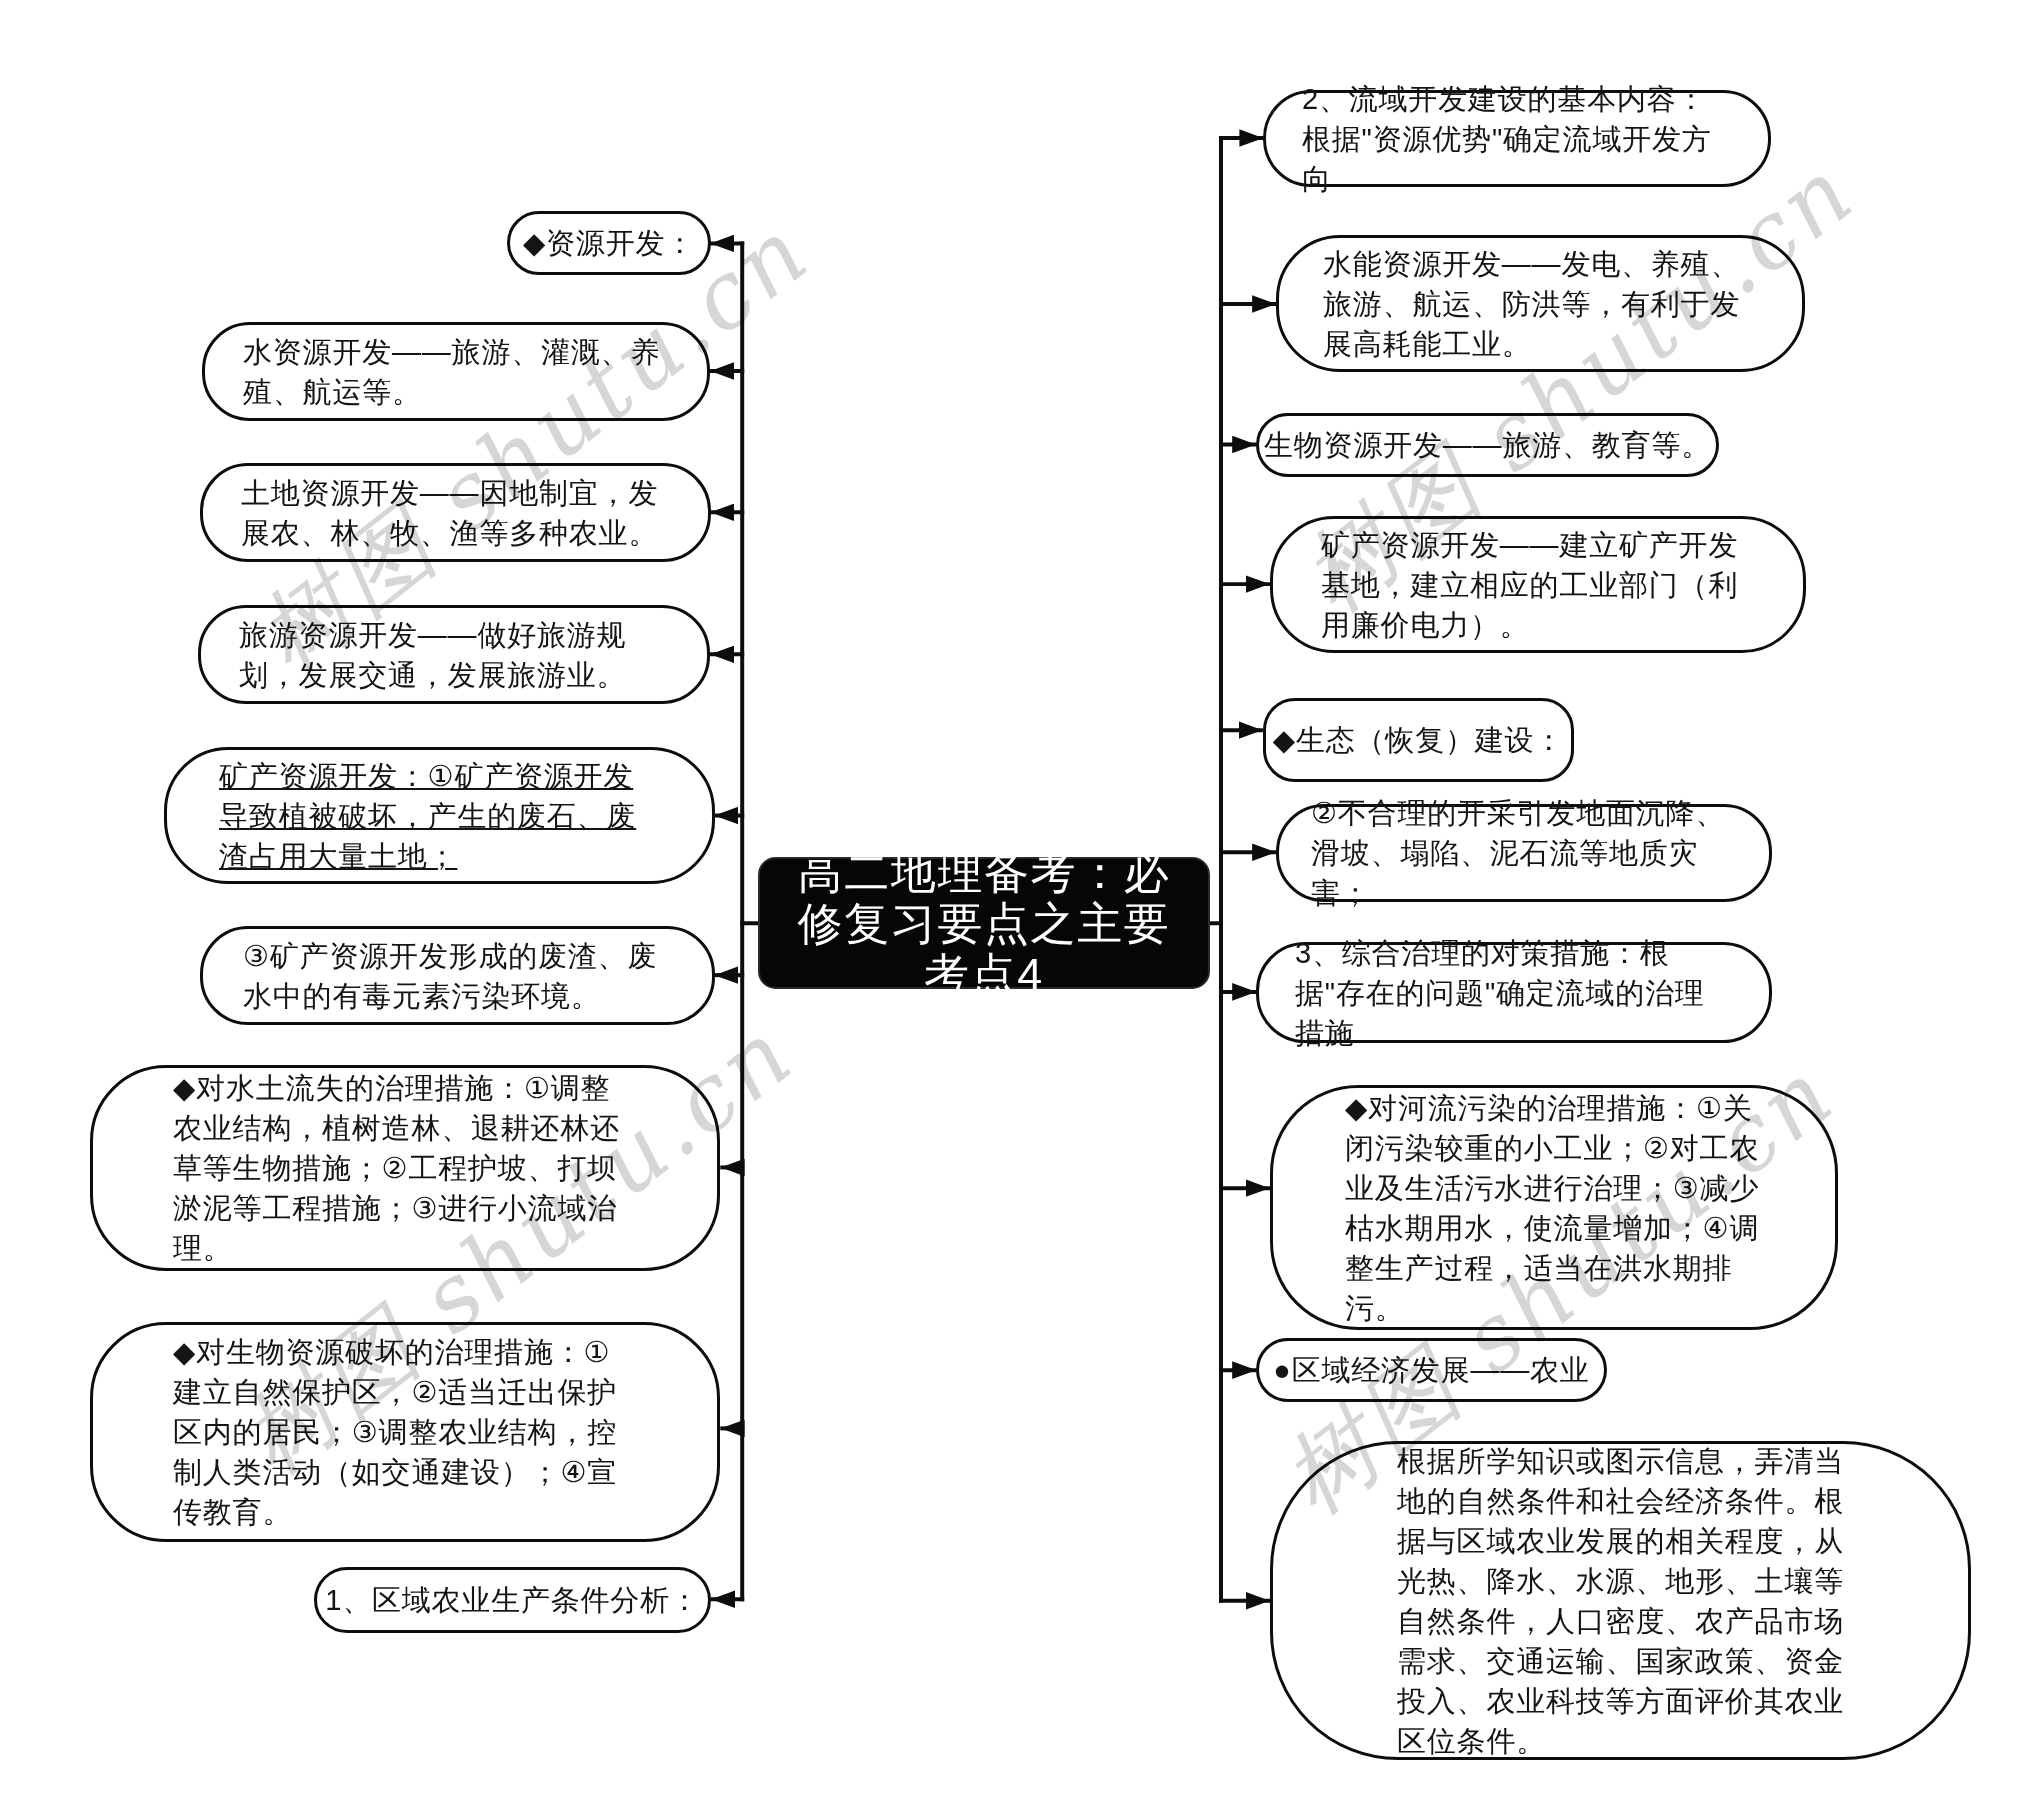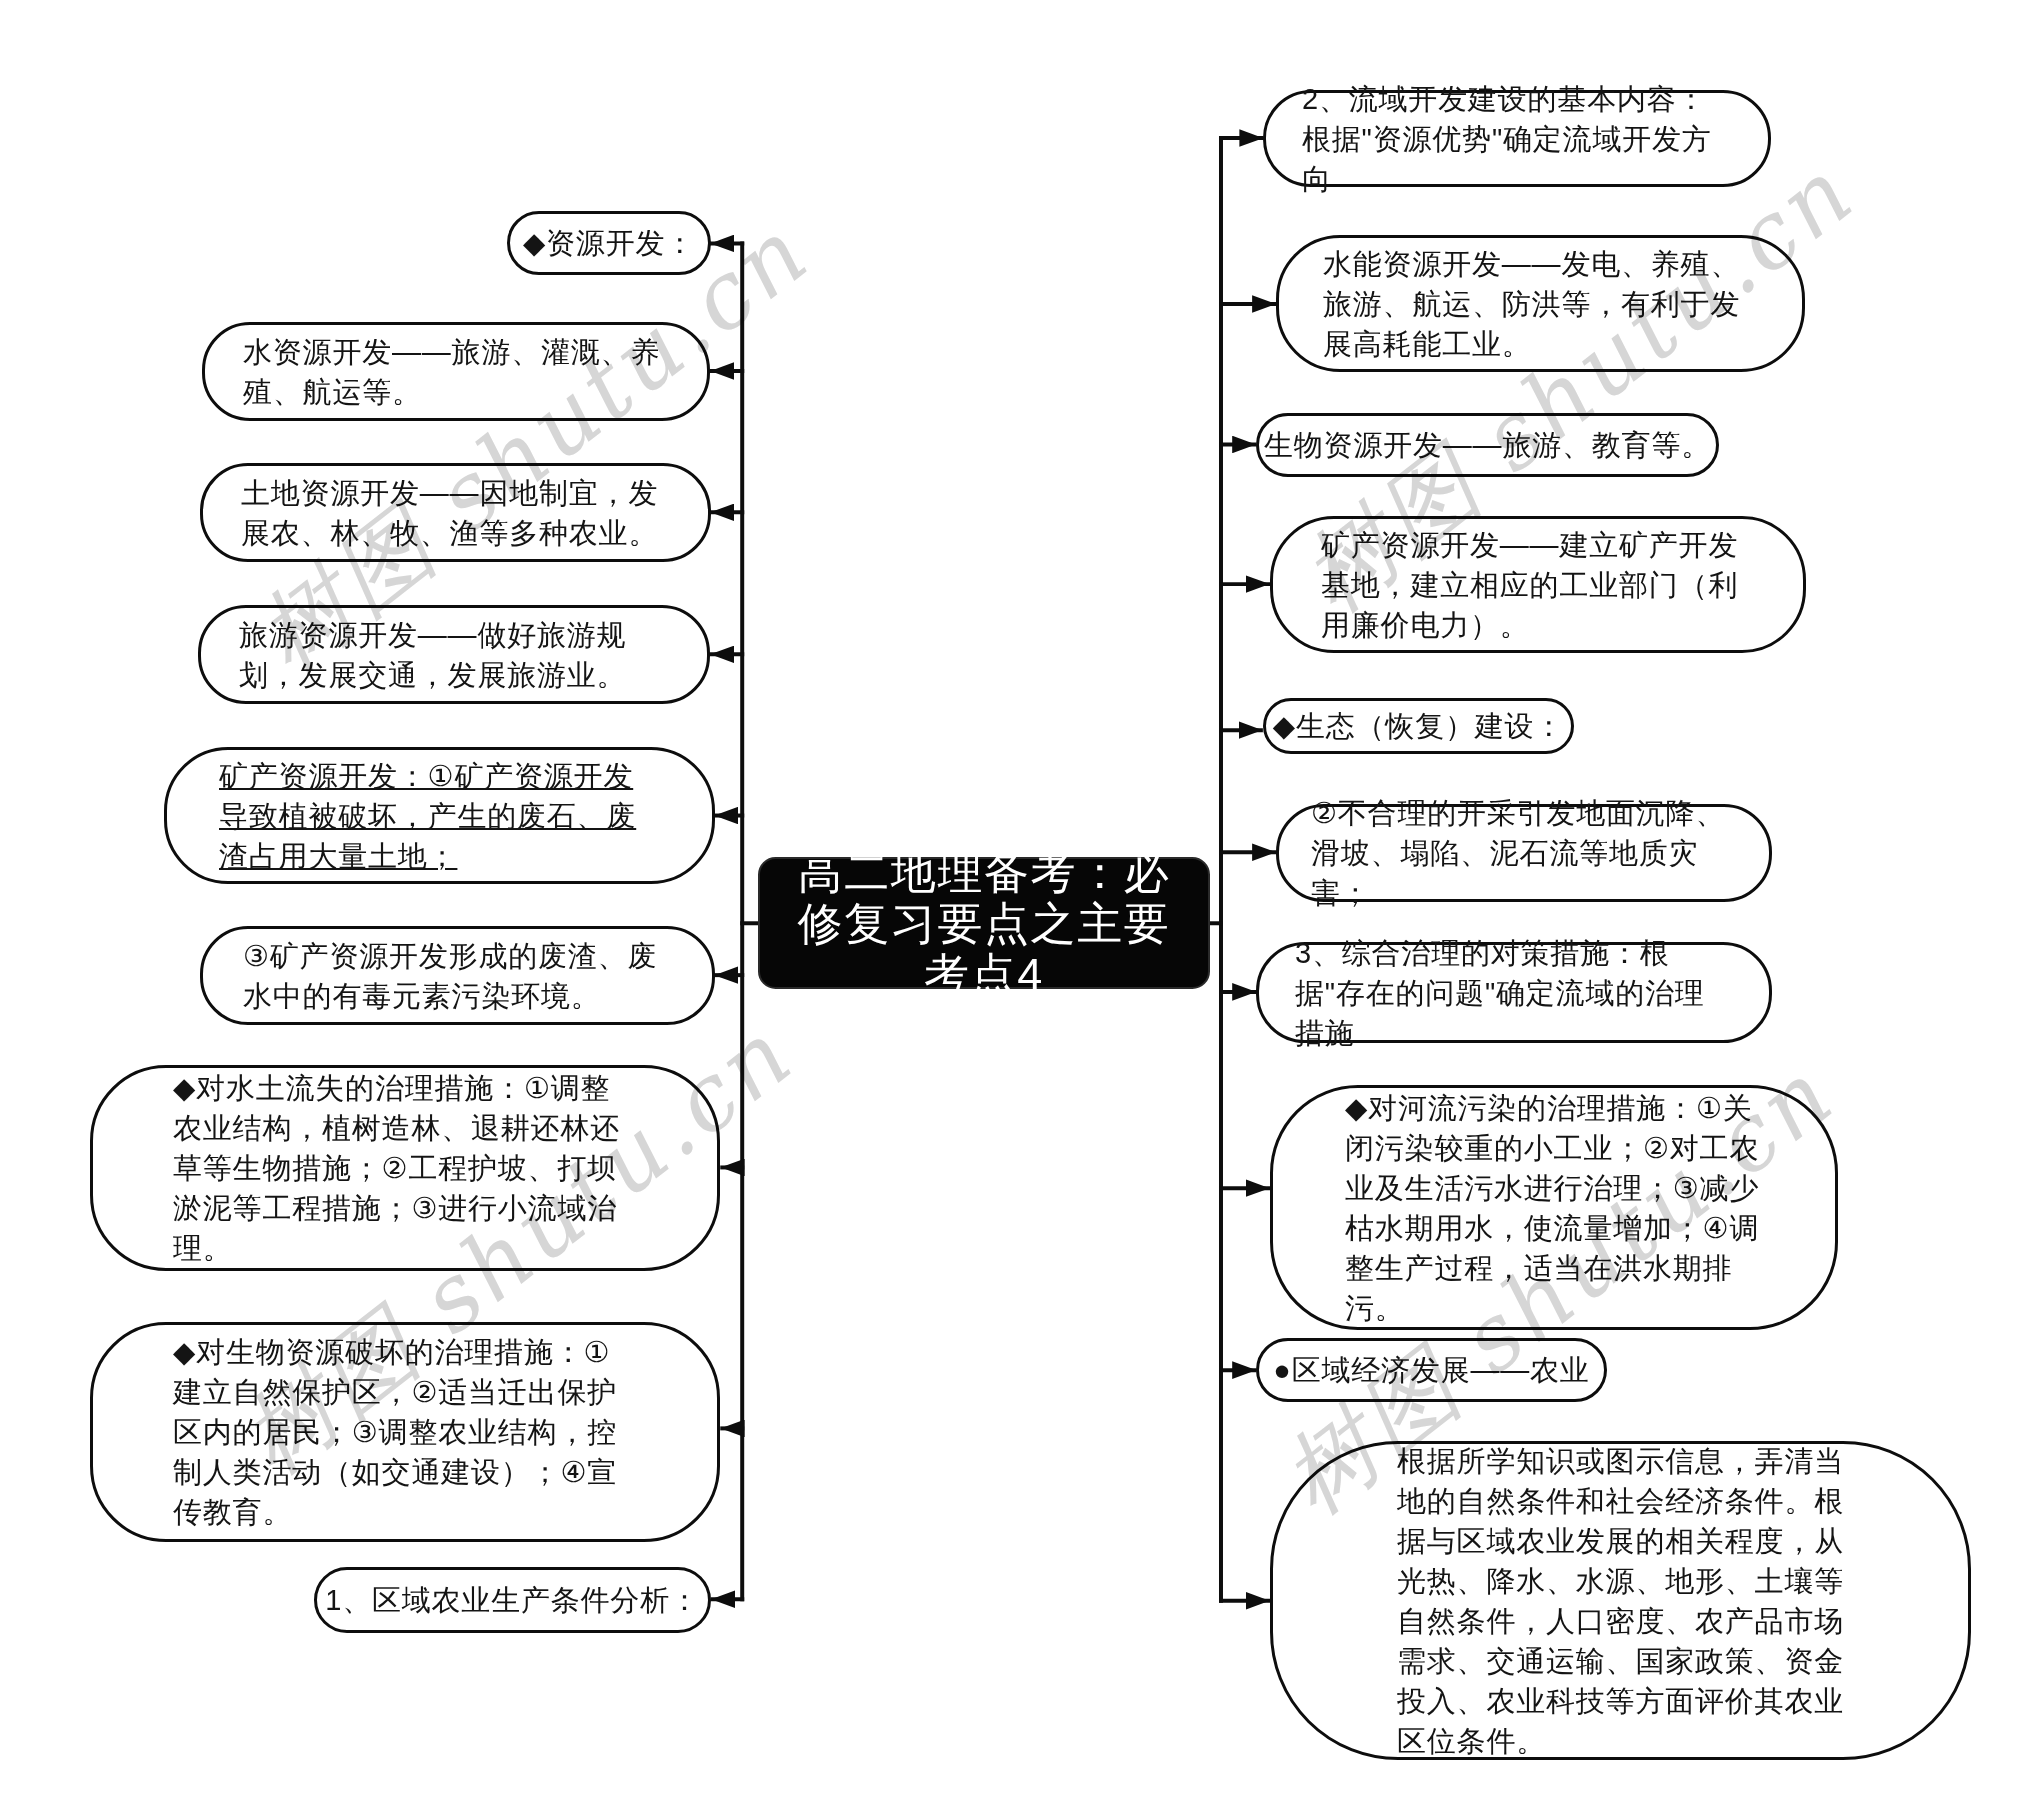--- a/index.html
+++ b/index.html
@@ -110,21 +110,21 @@
   </div>
   <div class="node" style="left:1276px;top:235px;width:529px;height:137px;border-radius:64px;padding:0 44px;">
     <span class="txt">水能资源开发——发电、养殖、旅游、航运、防洪等，有利于发展高耗能工业。</span>
   </div>
   <div class="node oneline" style="left:1256px;top:413px;width:463px;height:64px;border-radius:32px;">
     <span class="txt">生物资源开发——旅游、教育等。</span>
   </div>
   <div class="node" style="left:1270px;top:516px;width:536px;height:137px;border-radius:64px;padding:0 48px;">
     <span class="txt">矿产资源开发——建立矿产开发基地，建立相应的工业部门（利用廉价电力）。</span>
   </div>
-  <div class="node oneline" style="left:1263px;top:698px;width:311px;height:56px;border-radius:32px;">
+  <div class="node oneline" style="left:1263px;top:698px;width:311px;height:84px;border-radius:32px;">
     <span class="txt">◆生态（恢复）建设：</span>
   </div>
   <div class="node" style="left:1276px;top:804px;width:496px;height:98px;border-radius:48px;padding:0 32px;">
     <span class="txt">②不合理的开采引发地面沉降、滑坡、塌陷、泥石流等地质灾害；</span>
   </div>
   <div class="node" style="left:1256px;top:942px;width:516px;height:101px;border-radius:49px;padding:0 36px;">
     <span class="txt">3、综合治理的对策措施：根据"存在的问题"确定流域的治理措施</span>
   </div>
   <div class="node" style="left:1270px;top:1085px;width:568px;height:245px;border-radius:88px;padding:12px 72px;">
     <span class="txt">◆对河流污染的治理措施：①关闭污染较重的小工业；②对工农业及生活污水进行治理；③减少枯水期用水，使流量增加；④调整生产过程，适当在洪水期排污。</span>

